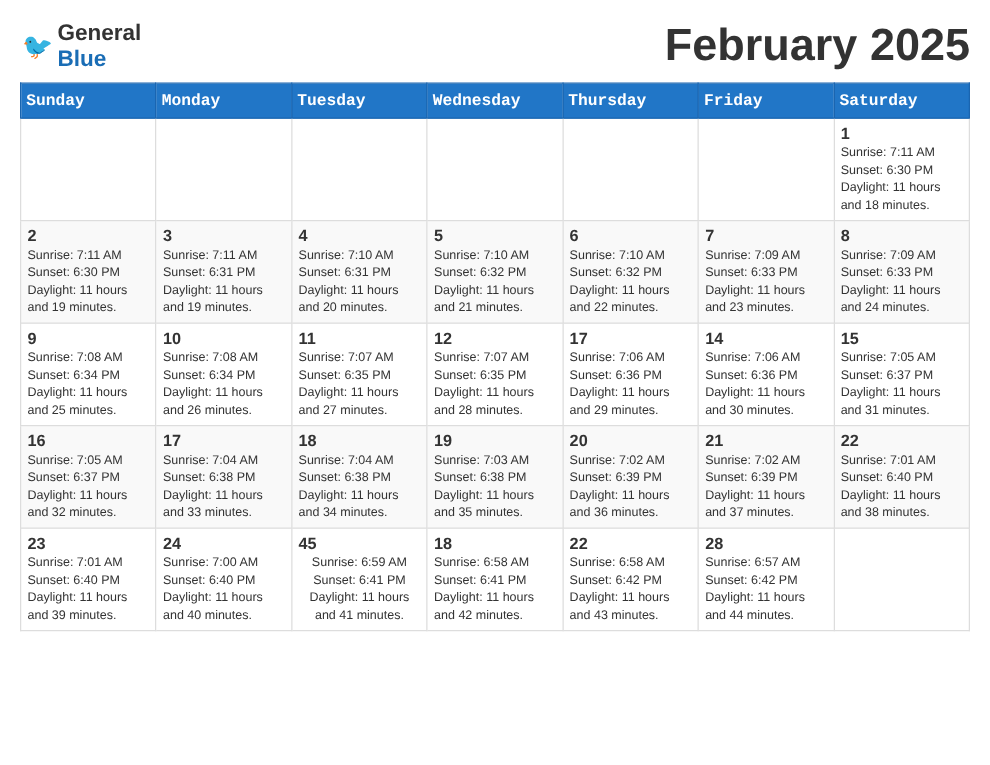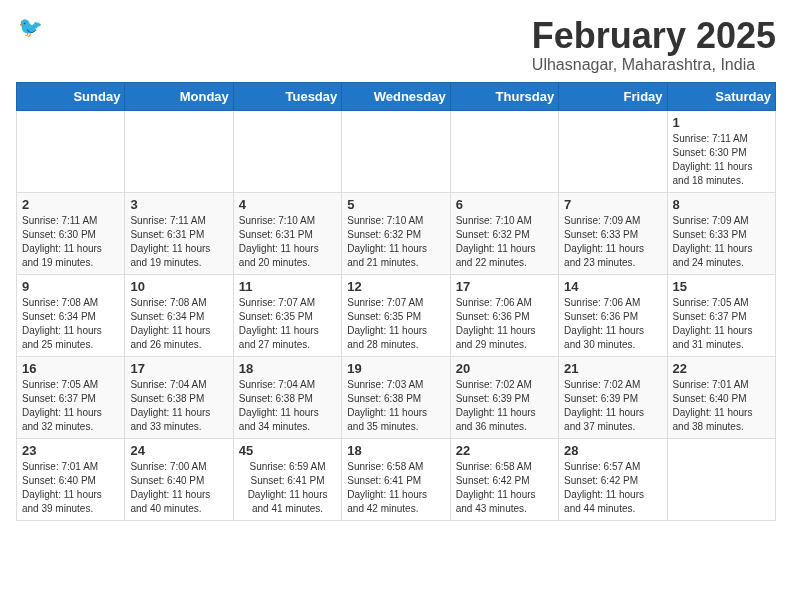--- a/index.html
+++ b/index.html
@@ -23,21 +23,21 @@
       font-weight: bold;
     }
     .logo-general { color: #333; }
     .logo-blue { color: #1a6db5; }
     .logo-bird {
       width: 28px;
       height: 22px;
       margin-left: 2px;
     }
     .title-block {
-      text-align: left;
+      text-align: center;
     }
     .month-title {
       font-size: 36px;
       font-weight: bold;
       color: #333;
       line-height: 1.1;
     }
     .location {
       font-size: 16px;
       color: #555;
@@ -45,22 +45,23 @@
     .calendar {
       width: 100%;
       border-collapse: collapse;
       border: 1px solid #ccc;
     }
     .calendar th {
       background-color: #2176c7;
       color: white;
       font-size: 13px;
       padding: 6px 4px;
-      text-align: right;
+      text-align: left;
       border: 1px solid #1a65b0;
+      font-family: Liberation Mono, monospace;
     }
     .calendar td {
       vertical-align: top;
       padding: 4px 5px;
       border: 1px solid #ddd;
       width: calc(100% / 7);
       min-height: 80px;
       font-size: 10.5px;
       color: #333;
       background: #fff;
@@ -84,24 +85,27 @@
     }
   </style>
 </head>
 <body>
 
 <div class="header">
   <div class="logo">
     <svg class="logo-bird" viewBox="0 0 28 22">
       <text y="18" font-size="20" fill="#2176c7">🐦</text>
     </svg>
+    <div>
+      <span class="logo-general">General</span><br>
+      <span class="logo-blue">Blue</span>
+    </div>
   </div>
   <div class="title-block">
     <div class="month-title">February 2025</div>
-    <div class="location">Ulhasnagar, Maharashtra, India</div>
   </div>
 </div>
 
 <table class="calendar">
   <thead>
     <tr>
     <th>Sunday</th>
         <th>Monday</th>
         <th>Tuesday</th>
         <th>Wednesday</th>

